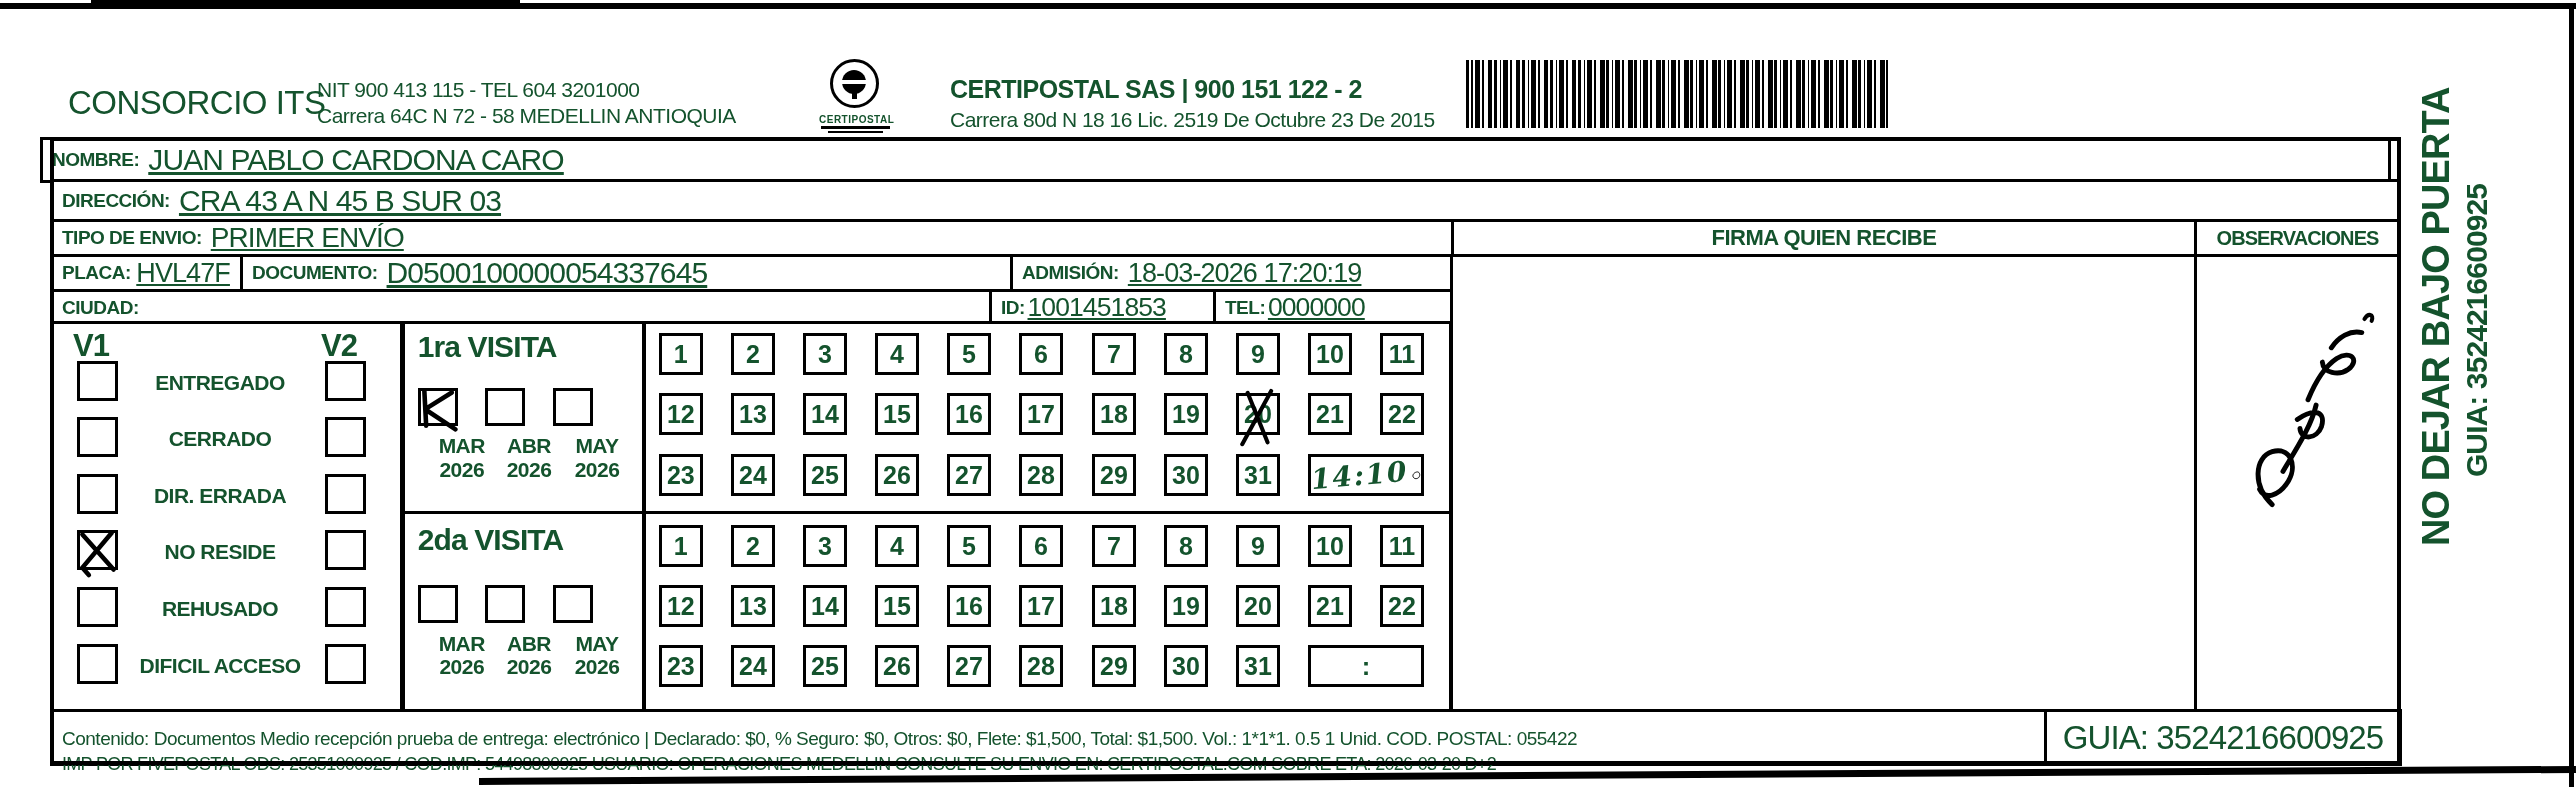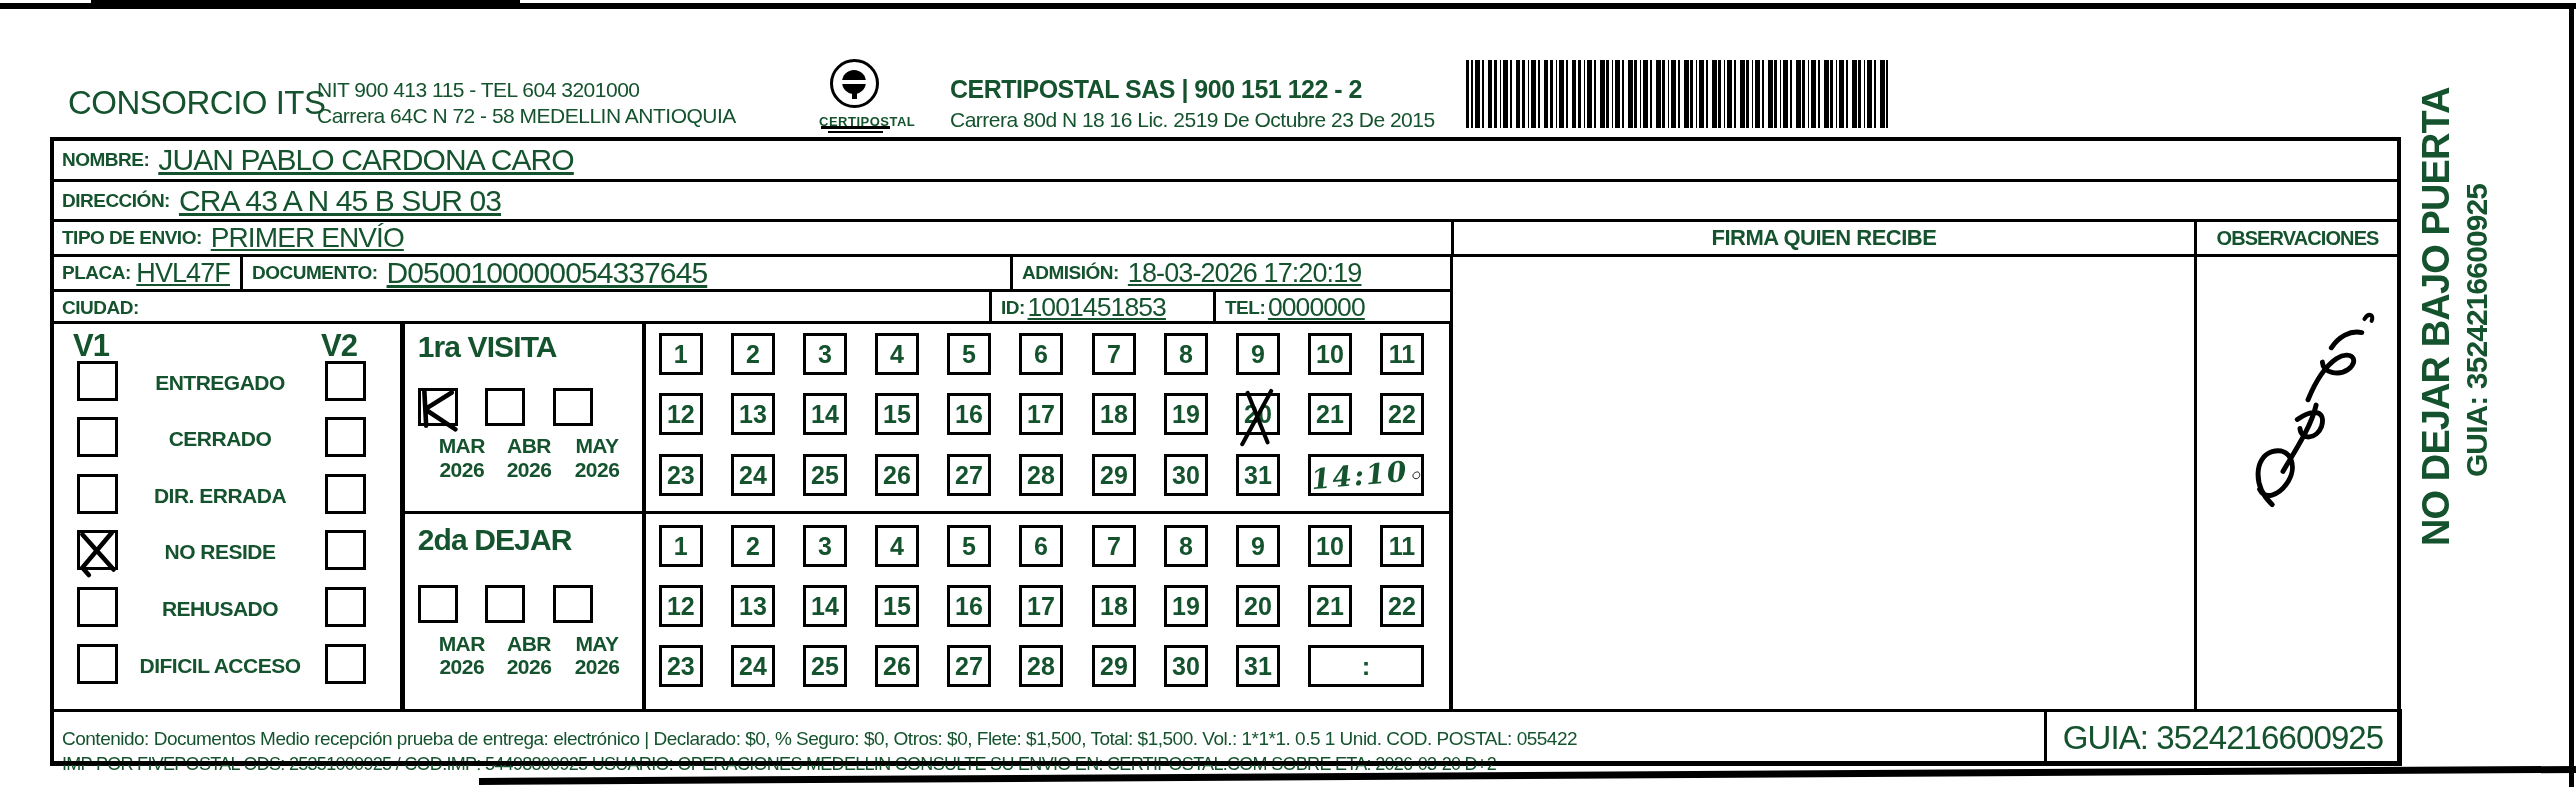--- a/index.html
+++ b/index.html
@@ -24,21 +24,21 @@
   .vtitle{position:absolute;font-weight:bold;font-size:30px;letter-spacing:-0.9px;}
   .xmark{position:absolute;left:-3.7px;top:-3.7px;width:44px;height:46px;overflow:visible;}
   .xday{position:absolute;left:-3.7px;top:-5.5px;width:47px;height:55px;overflow:visible;}
   .hand{font-family:"DejaVu Serif",serif;font-style:italic;font-size:28px;font-weight:bold;
         transform:rotate(-5deg);letter-spacing:1.8px;}
   .vert{position:absolute;transform:rotate(-90deg);text-align:center;font-weight:bold;white-space:nowrap;}
   .logo-circle{position:absolute;width:49px;height:49px;border:3.7px solid #000;border-radius:50%;box-sizing:border-box;}
   .logo-inner{position:absolute;left:9px;top:8.2px;width:24px;height:24px;background:#000;border-radius:50%;}
   .logo-slit{position:absolute;left:5.5px;top:18px;width:31px;height:4.6px;background:#fff;}
   .logo-stem{position:absolute;left:19px;top:24px;width:4.6px;height:12.8px;background:#000;}
-  .logo-caption{position:absolute;font-size:13px;font-weight:bold;letter-spacing:0.5px;}
+  .logo-caption{position:absolute;font-size:10px;font-weight:bold;letter-spacing:0.5px;}
   .logo-line{position:absolute;height:2.7px;background:#000;}
 </style>
 </head>
 <body>
 
 <div class="sheet">
 
   <div class="scanbar" style="left:0;top:2.7px;width:2576px;height:6.4px;"></div>
   <div class="scanbar" style="left:91px;top:0;width:429px;height:7.3px;"></div>
   <div class="scanbar" style="left:2569px;top:9px;width:4.6px;height:778px;"></div>
@@ -61,21 +61,21 @@
     <div class="logo-line" style="left:9px;top:74px;width:55px;height:1.8px;"></div>
   </div>
 
   <div class="abs" style="left:950px;top:75px;letter-spacing:-0.5px;">
     <div style="font-size:25px;font-weight:bold;">CERTIPOSTAL SAS | 900 151 122 - 2</div>
     <div style="font-size:21px;margin-top:3.7px;">Carrera 80d N 18 16  Lic. 2519 De Octubre 23 De 2015</div>
   </div>
 
   <div class="barcode" style="left:1466px;top:60px;width:422px;height:68px;"></div>
 
-  <div class="cell row-cell" style="left:50px;top:137px;width:2351px;height:46px;">
+  <div class="cell row-cell" style="left:40px;top:137px;width:2351px;height:46px;">
     <span class="flabel">NOMBRE:</span>
     <span class="fvalue" style="font-size:30px;">JUAN PABLO CARDONA CARO</span>
   </div>
   <div class="cell row-cell" style="left:50px;top:179px;width:2351px;height:44px;">
     <span class="flabel">DIRECCIÓN:</span>
     <span class="fvalue" style="font-size:30px;">CRA 43 A N 45 B SUR 03</span>
   </div>
 
   <div class="cell hdr" style="left:1450px;top:219px;width:748px;height:38px;font-size:22px;letter-spacing:-0.5px;">FIRMA QUIEN RECIBE</div>
   <div class="cell row-cell" style="left:50px;top:219px;width:1404px;height:38px;">
@@ -157,21 +157,21 @@
       <div class="mlab" style="left: 1.8px; top: 111px; width: 62px; text-align: center;">MAR</div>
       <div class="mlab" style="left: 1.8px; top: 135px; width: 62px; text-align: center;">2026</div>
       <div class="hbox" style="left: 80px; top: 64px; width: 40px; height: 38px;"></div>
       <div class="mlab" style="left: 69px; top: 111px; width: 62px; text-align: center;">ABR</div>
       <div class="mlab" style="left: 69px; top: 135px; width: 62px; text-align: center;">2026</div>
       <div class="hbox" style="left: 148px; top: 64px; width: 40px; height: 38px;"></div>
       <div class="mlab" style="left: 137px; top: 111px; width: 62px; text-align: center;">MAY</div>
       <div class="mlab" style="left: 137px; top: 135px; width: 62px; text-align: center;">2026</div>
     </div>
   <div class="cell" style="left:402px;top:511px;width:243px;height:201px;">
-    <div class="vtitle" style="left:12.8px;top:9px;">2da DEJAR</div>
+    <div class="vtitle" style="left:12.8px;top:9px;">2da VISITA</div>
   <div class="hbox" style="left: 12.8px; top: 71px; width: 40px; height: 38px;"></div>
       <div class="mlab" style="left: 1.8px; top: 119px; width: 62px; text-align: center;">MAR</div>
       <div class="mlab" style="left: 1.8px; top: 142px; width: 62px; text-align: center;">2026</div>
       <div class="hbox" style="left: 80px; top: 71px; width: 40px; height: 38px;"></div>
       <div class="mlab" style="left: 69px; top: 119px; width: 62px; text-align: center;">ABR</div>
       <div class="mlab" style="left: 69px; top: 142px; width: 62px; text-align: center;">2026</div>
       <div class="hbox" style="left: 148px; top: 71px; width: 40px; height: 38px;"></div>
       <div class="mlab" style="left: 137px; top: 119px; width: 62px; text-align: center;">MAY</div>
       <div class="mlab" style="left: 137px; top: 142px; width: 62px; text-align: center;">2026</div>
     </div>

